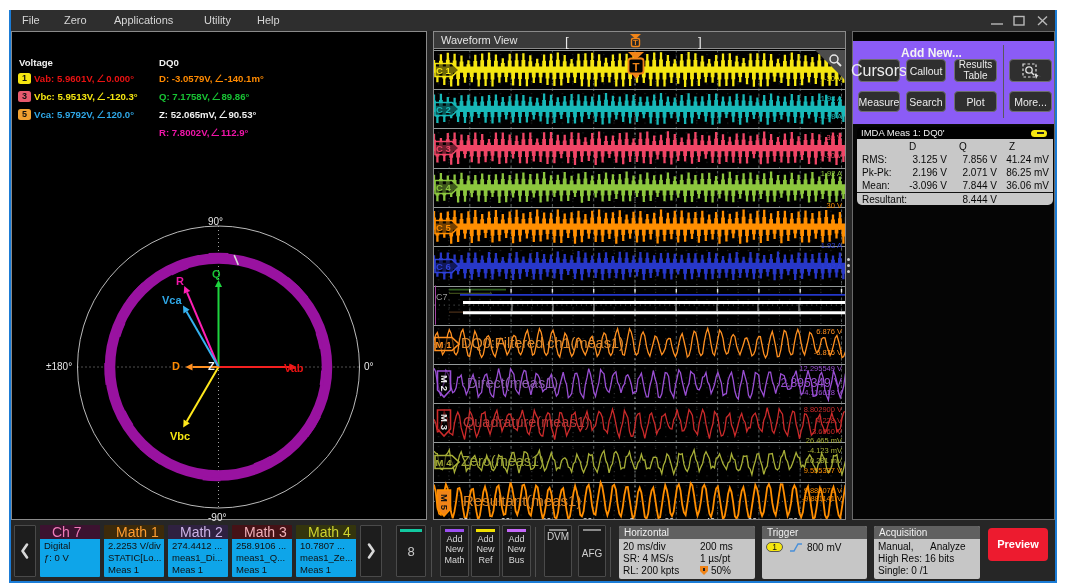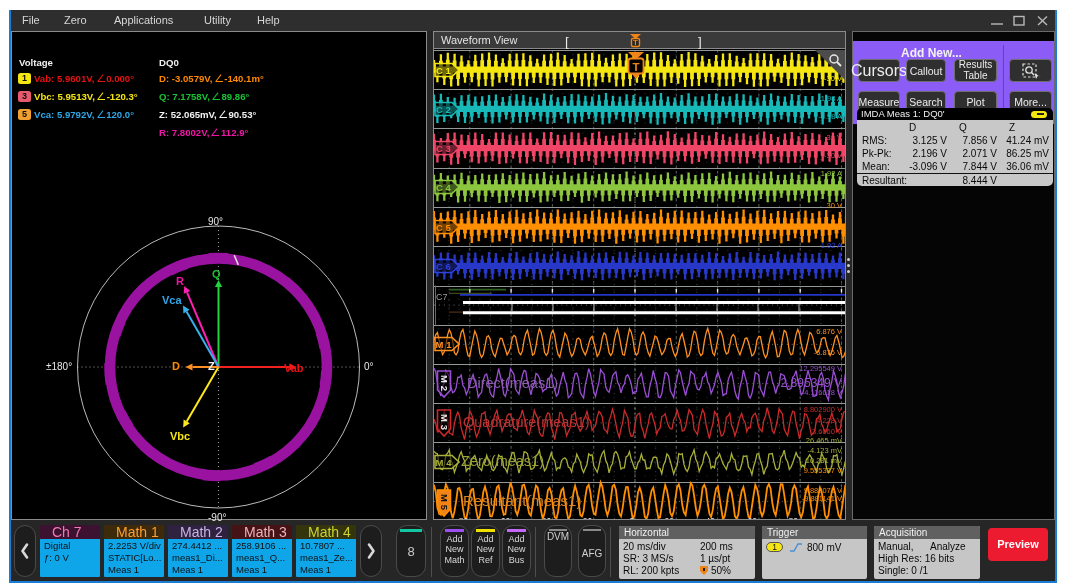--- a/index.html
+++ b/index.html
@@ -5,21 +5,21 @@
 .a{position:absolute}
 #win{left:9px;top:10px;width:1048px;height:573px;background:#262626;border-left:2px solid #1b7cd6;border-right:2px solid #1b7cd6;border-bottom:2px solid #1b7cd6}
 #menubar{left:9px;top:10px;width:1048px;height:21px;background:#2e2e2e;color:#d6d6d6;font-size:11px}
 #menubar span.mi{position:absolute;top:4px}
 .panel{border:1px solid #8a8a8a;background:#000}
 .ptitle{position:absolute;left:0;top:0;right:0;height:17px;background:#3a3a3a;color:#e3e3e3;font-size:11px;line-height:17px;padding-left:7px;border-bottom:1px solid #8a8a8a}
 .ang{position:relative;display:inline-block;width:8px;height:8px;margin-right:1px}
 .ang::before{content:"";position:absolute;left:0.5px;bottom:0;width:8.5px;height:1.1px;background:currentColor;transform:rotate(-52deg);transform-origin:0 100%}
 .ang::after{content:"";position:absolute;left:0.5px;bottom:0;width:7px;height:1.1px;background:currentColor}
 .btn{position:absolute;background:#2f2f2f;border:1px solid #6e6e6e;border-radius:4px;color:#ececec;font-size:10.5px;display:flex;align-items:center;justify-content:center;text-align:center}
-.bb{position:absolute;background:#1d1d1d;border:1px solid #4a4a4a;border-radius:11px;color:#dcdcdc;text-align:center}
+.bb{position:absolute;background:#1d1d1d;border:1px solid #4a4a4a;border-radius:1px;color:#dcdcdc;text-align:center}
 .badge{position:absolute;width:60px;top:525px;height:52px;font-size:9.5px;border-radius:1px;overflow:hidden}
 .badge .hd{height:14px;line-height:14px;padding-left:12px;font-size:14px}
 .badge .bd{background:#0ea5e9;color:#101010;height:38px;padding:1px 0 0 4px;line-height:12px;text-align:left}
 .gpanel{position:absolute;top:526px;height:53px;background:#c6c6c6;border-radius:2px;overflow:hidden;font-size:10px;color:#0a0a0a}
 .gpanel .gh{height:13px;background:#606060;color:#f2f2f2;padding-left:5px;line-height:13px;font-size:10px}
 .vsep{position:absolute;top:527px;width:1px;height:50px;background:#4e4e4e}
 </style></head><body>
 <div id="win" class="a"></div>
 <div id="menubar" class="a" style="left:11px;width:1044px">
     <span class="mi" style="left:11px">File</span>
@@ -183,20 +183,21 @@
         <text x="8" y="16.5" fill="#e8e8e8" font-size="9.5" font-weight="bold" text-anchor="middle" transform="rotate(90 8 13)">M 3</text>
       </svg>
       <svg class="a" style="left:0px;top:404px" width="27" height="16" viewBox="0 0 27 16">
         <path d="M1 1.5H18L25 8L18 14.5H1Z" fill="rgba(0,0,0,.55)" stroke="#a8b037" stroke-width="1.6"></path>
         <text x="9.5" y="11.5" fill="#a8b037" font-size="9.5" font-weight="bold" text-anchor="middle">M 4</text>
       </svg>
       <svg class="a" style="left:2px;top:439px" width="16" height="29" viewBox="0 0 16 29">
         <path d="M1.5 1H14.5V20L8 27L1.5 20Z" fill="#f08418" stroke="#ff8e00" stroke-width="1.6"></path>
         <text x="8" y="16.5" fill="#101010" font-size="9.5" font-weight="bold" text-anchor="middle" transform="rotate(90 8 13)">M 5</text>
       </svg>
+      <div class="a" style="left:27px;top:285px;color:#e08a2c;font-size:14.5px">DQ0:Filtered ch1(meas1)</div>
       <div class="a" style="left:33px;top:325px;color:#8d5bb0;font-size:14.5px">Direct(meas1)</div>
       <div class="a" style="left:29px;top:364px;color:#b83535;font-size:14.5px">Quadrature(meas1)</div>
       <div class="a" style="left:27px;top:403px;color:#9aa336;font-size:14.5px">Zero(meas1)</div>
       <div class="a" style="left:29px;top:442px;color:#d98426;font-size:15px">Resultant(meas1)</div>
       <div class="a" style="right:3px;top:24px;color:#f5e611;font-size:7.5px;white-space:nowrap">-30 V</div>
       <div class="a" style="right:3px;top:44px;color:#17b8b8;font-size:7.5px;white-space:nowrap">1.98 A</div>
       <div class="a" style="right:3px;top:62px;color:#17b8b8;font-size:7.5px;white-space:nowrap">-1.98 A</div>
       <div class="a" style="right:3px;top:83px;color:#f04566;font-size:7.5px;white-space:nowrap">30 V</div>
       <div class="a" style="right:3px;top:101px;color:#f04566;font-size:7.5px;white-space:nowrap">-30 V</div>
       <div class="a" style="right:3px;top:119px;color:#8cc63e;font-size:7.5px;white-space:nowrap">1.92 A</div>
@@ -259,21 +260,21 @@
       <div class="a" style="left:150px;top:4px;width:1px;height:73px;background:#595959"></div>
       <div class="btn" style="left:156px;top:18px;width:43px;height:23px">
         <svg width="22" height="18" viewBox="0 0 22 18">
           <rect x="3" y="2" width="13" height="13" fill="none" stroke="#e0e0e0" stroke-width="1.2" stroke-dasharray="2.5 2"></rect>
           <circle cx="9" cy="8" r="3.2" fill="none" stroke="#e0e0e0" stroke-width="1.3"></circle>
           <path d="M11.3 10.3L14 13" stroke="#e0e0e0" stroke-width="1.5"></path>
           <path d="M14.5 11.5L16 17L18 13.5L21.5 15Z" fill="#e0e0e0"></path>
         </svg>
       </div>
     </div>
-    <div class="a" style="left:4px;top:76px;width:196px;height:78px;border-radius:5px;overflow:hidden;font-size:10px">
+    <div class="a" style="left:4px;top:95px;width:196px;height:78px;border-radius:5px;overflow:hidden;font-size:10px">
       <div style="height:12px;background:#000;color:#f0f0f0;padding-left:4px;line-height:12px;position:relative;font-size:9.5px">IMDA Meas 1: DQ0'<span style="position:absolute;right:6px;top:2.5px;width:16px;height:7px;background:#f5e611;border-radius:3.5px"></span><span style="position:absolute;right:9px;top:5px;width:7px;height:2px;background:#222"></span></div>
       <div style="height:66px;background:#c8c8c8;color:#0a0a0a;position:relative">
         <span class="a" style="left:52px;top:2px">D</span>
         <span class="a" style="left:102px;top:2px">Q</span>
         <span class="a" style="left:152px;top:2px">Z</span>
         <span class="a" style="left:5px;top:15px">RMS:</span>
         <span class="a" style="left:36px;top:15px;width:54px;text-align:right">3.125 V</span>
         <span class="a" style="left:88px;top:15px;width:52px;text-align:right">7.856 V</span>
         <span class="a" style="left:136px;top:15px;width:56px;text-align:right">41.24 mV</span>
         <span class="a" style="left:5px;top:28px">Pk-Pk:</span>
@@ -333,21 +334,21 @@
 <div class="bb" style="left:578px;top:525px;width:28px;height:52px;font-size:10px;color:#d0d0d0">
     <div style="width:18px;height:2px;background:#8a8a8a;margin:3px auto 0"></div>
     <div style="margin-top:17px">AFG</div>
   </div>
 <div class="vsep" style="left:610px"></div>
 <div class="gpanel" style="left:619px;width:136px">
     <div class="gh">Horizontal</div>
     <div style="padding:1px 4px;line-height:12.5px;position:relative">
       <span class="a" style="left:4px;top:2px">20 ms/div</span>
       <span class="a" style="left:81px;top:2px">200 ms</span>
-      <span class="a" style="left:4px;top:14px">SR: 3 MS/s</span>
+      <span class="a" style="left:4px;top:14px">SR: 4 MS/s</span>
       <span class="a" style="left:81px;top:14px">1 µs/pt</span>
       <span class="a" style="left:4px;top:26px">RL: 200 kpts</span>
       <svg class="a" style="left:81px;top:27px" width="8" height="9" viewBox="0 0 8 9">
         <path d="M0 0H8V5L4 9L0 5Z" fill="#f08418"></path>
         <rect x="3" y="2" width="2" height="3" fill="#222"></rect>
       </svg>
       <span class="a" style="left:92px;top:26px">50%</span>
     </div>
   </div>
 <div class="gpanel" style="left:762px;width:105px">

